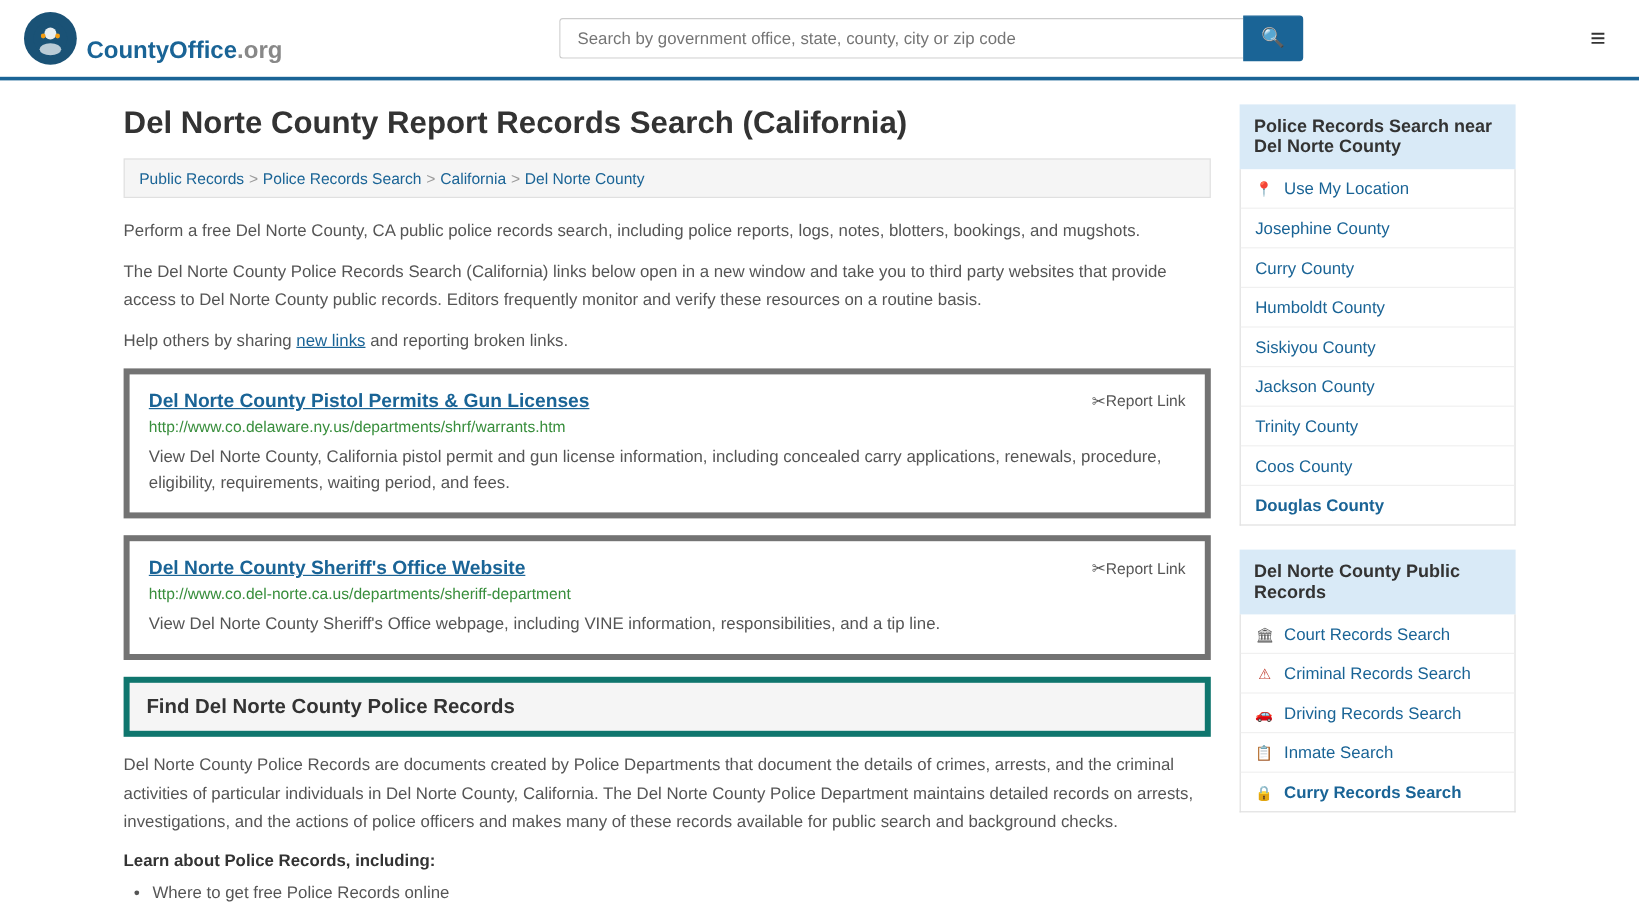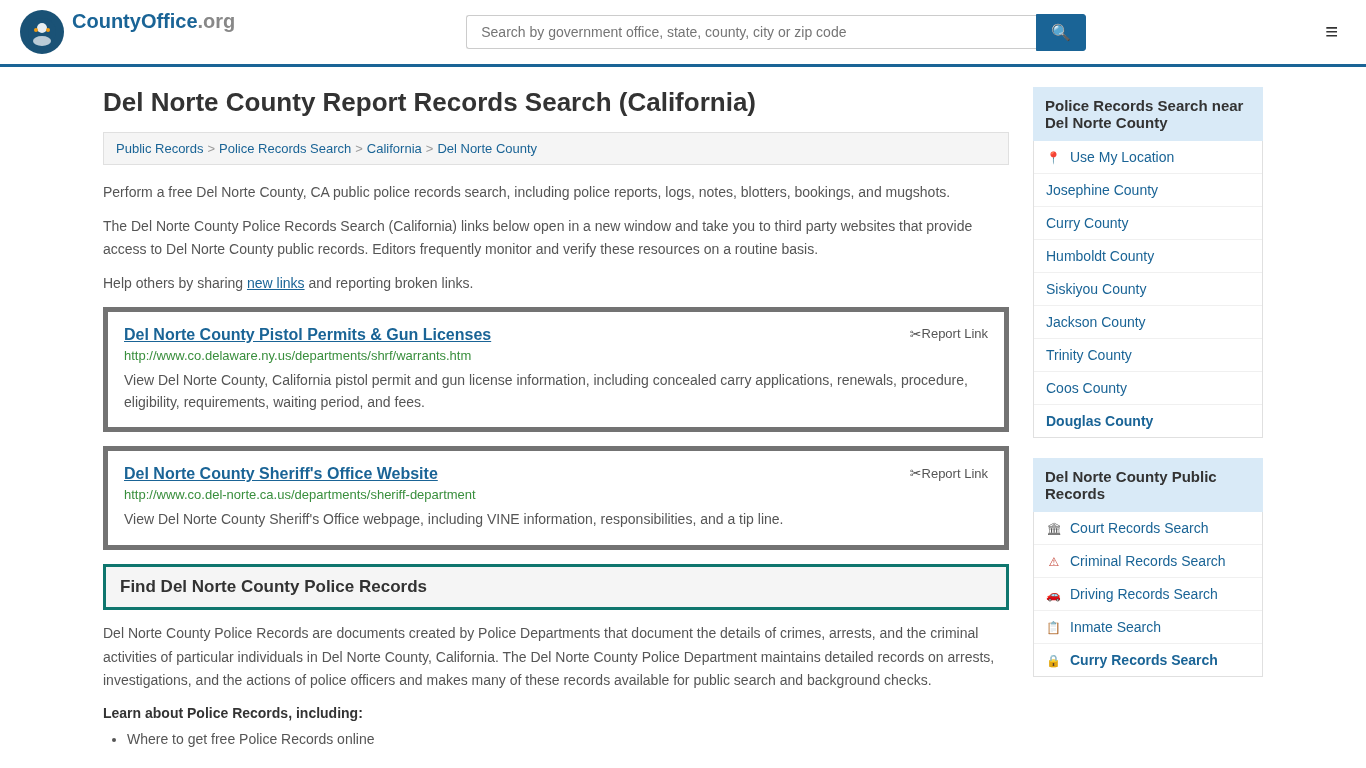--- a/index.html
+++ b/index.html
@@ -9,21 +9,21 @@
     #header {
       background: #fff;
       border-bottom: 3px solid #1a6496;
       padding: 10px 20px;
       display: flex;
       align-items: center;
       justify-content: space-between;
     }
     #logo-area {
       display: flex;
-      align-items: flex-start;
+      align-items: flex-end;
       gap: 8px;
     }
     #logo-circle {
       width: 44px;
       height: 44px;
       border-radius: 50%;
       background: #1a5276;
       display: flex;
       align-items: center;
       justify-content: center;
@@ -166,21 +166,21 @@
       color: #555;
       line-height: 1.6;
     }
 
     
     #find-section {
       margin-top: 10px;
     }
     .section-header {
       background: #f5f5f5;
-      border: 3px solid #0f766e;
+      border: 5px solid #0f766e;
       padding: 10px 14px;
       font-size: 17px;
       font-weight: bold;
       color: #333;
       margin-bottom: 12px;
     }
     .section-body {
       font-size: 14px;
       color: #555;
       line-height: 1.7;

